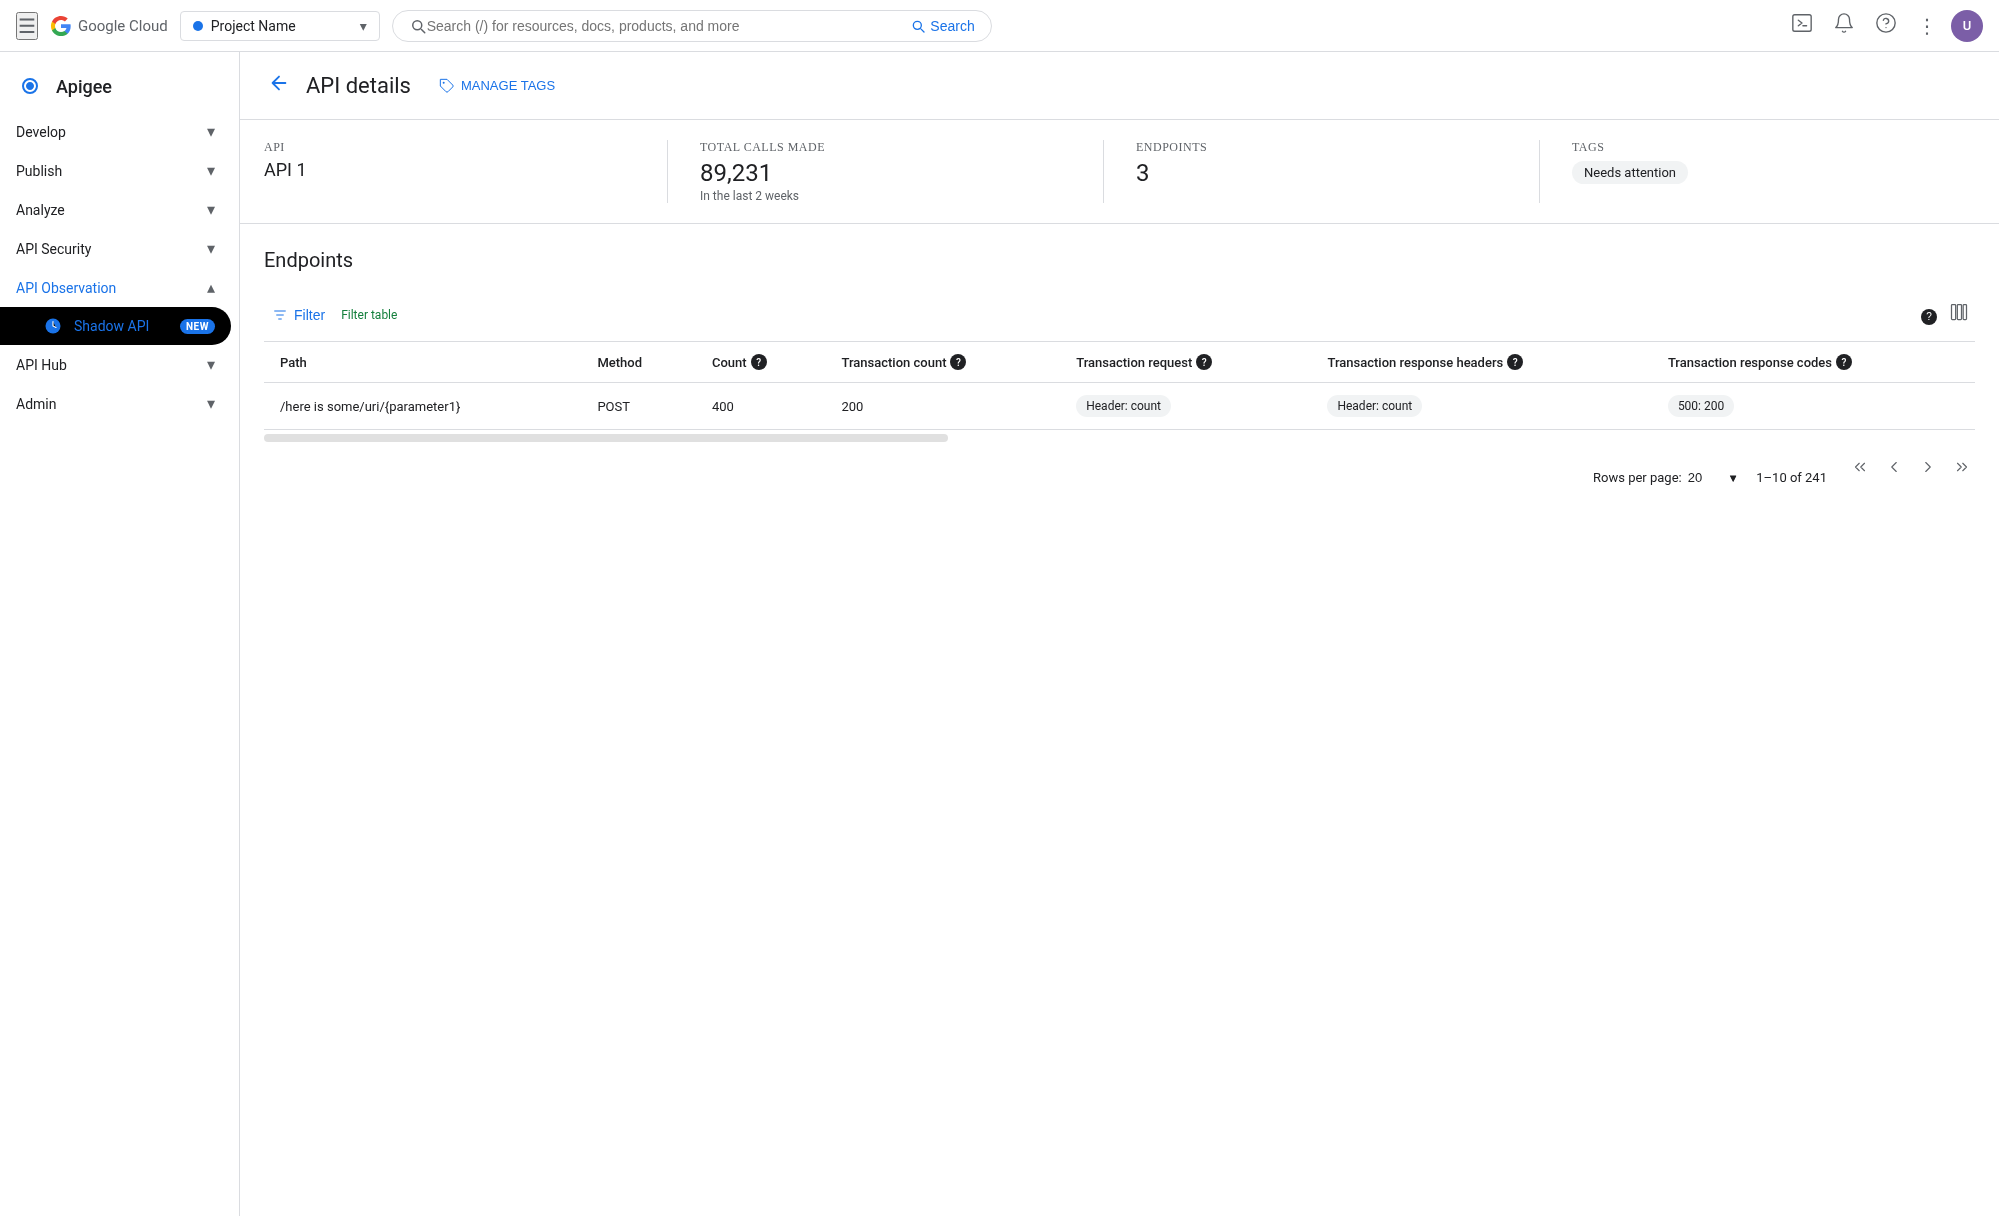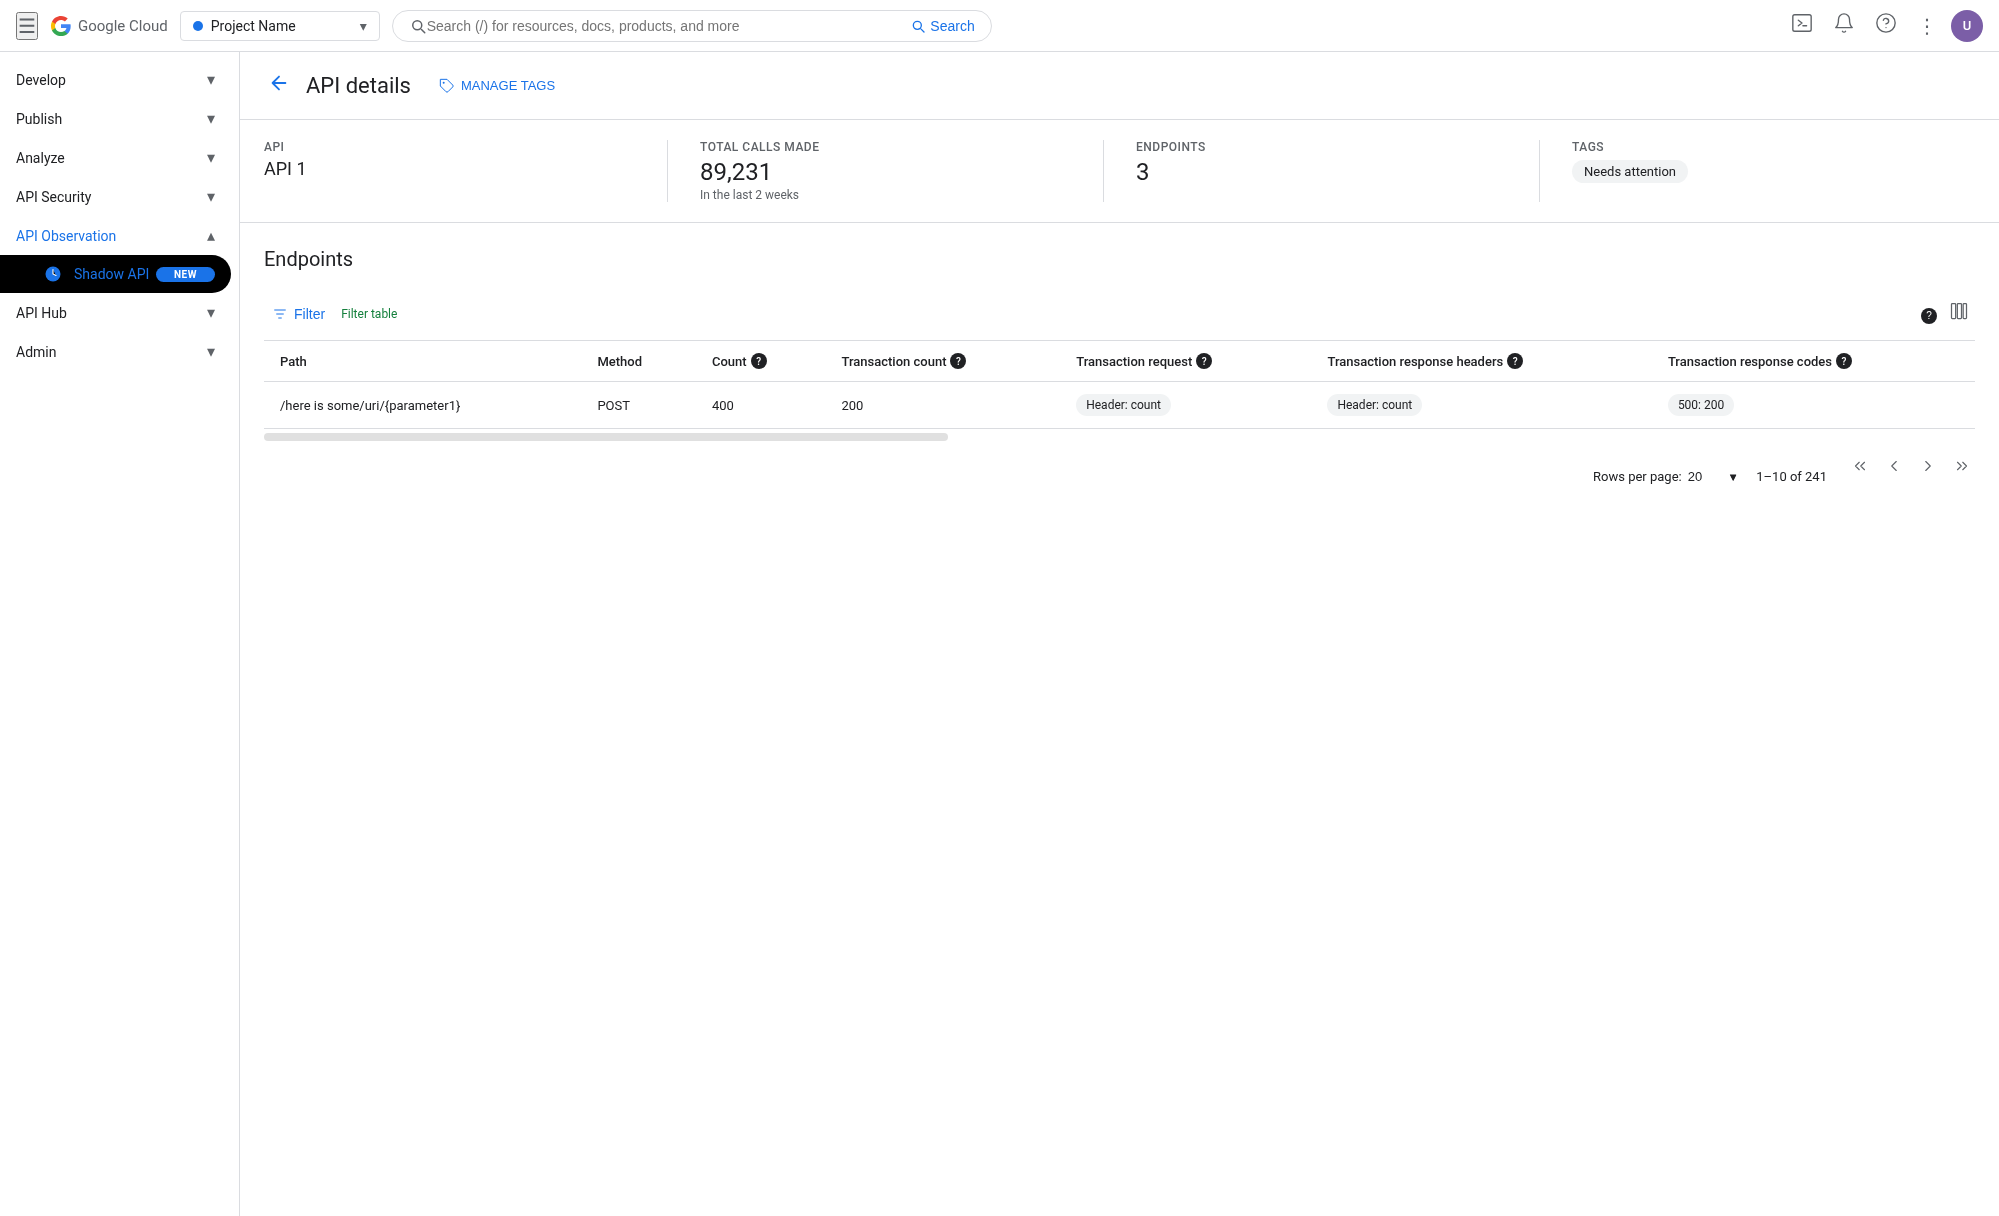--- a/index.html
+++ b/index.html
@@ -45,21 +45,21 @@
     .sidebar-item {
       display: flex; align-items: center; justify-content: space-between;
       padding: 10px 16px; cursor: pointer; color: #202124; font-size: 14px;
       border-radius: 0 24px 24px 0; margin-right: 8px;
     }
     .sidebar-item.active { background: #000000; color: #1a73e8; }
     .sidebar-item-left { display: flex; align-items: center; gap: 12px; }
     .chevron { font-size: 16px; color: #5f6368; }
     .badge-new {
       background: #1a73e8; color: #fff; font-size: 10px; font-weight: 700;
-      padding: 2px 18px; border-radius: 10px; letter-spacing: 0.5px;
+      padding: 2px 6px; border-radius: 10px; letter-spacing: 0.5px;
     }
 
     
     .main-content { flex: 1; overflow-y: auto; padding: 0; }
 
     
     .page-header {
       display: flex; align-items: center; gap: 12px; padding: 16px 24px;
       border-bottom: 1px solid #dadce0;
     }
@@ -70,21 +70,21 @@
       background: none; border: none; cursor: pointer; color: #1a73e8; font-size: 13px; font-weight: 500;
     }
 
     
     .info-cards {
       display: flex; padding: 20px 24px; gap: 0;
       border-bottom: 1px solid #dadce0; background: #fff;
     }
     .info-card { flex: 1; padding: 0 32px 0 0; border-right: 1px solid #dadce0; margin-right: 32px; }
     .info-card:last-child { border-right: none; margin-right: 0; }
-    .info-card-label { font-size: 12px; color: #5f6368; margin-bottom: 4px; font-weight: 500; text-transform: uppercase; letter-spacing: 0.5px; }
+    .info-card-label { font-size: 12px; color: #5f6368; margin-bottom: 4px; font-weight: 500; text-transform: uppercase; letter-spacing: 0.5px; font-family: Liberation Serif, serif; }
     .info-card-value { font-size: 24px; font-weight: 400; color: #202124; }
     .info-card-sub { font-size: 12px; color: #5f6368; margin-top: 2px; }
     .needs-attention-badge {
       display: inline-block; background: #f1f3f4; color: #202124;
       padding: 4px 12px; border-radius: 16px; font-size: 13px;
     }
 
     
     .endpoints-section { padding: 24px; }
     .endpoints-title { font-size: 20px; font-weight: 400; color: #202124; margin-bottom: 16px; }
@@ -203,20 +203,28 @@
     </button>
     <div class="avatar">
       <span style="font-size:13px;font-weight:500;">U</span>
     </div>
   </div>
 </nav>
 
 <div class="app-layout">
 
   <aside class="sidebar">
+    <div class="sidebar-brand">
+
+      <svg width="28" height="28" viewBox="0 0 28 28">
+        <path d="M7 14c0-3.87 3.13-7 7-7s7 3.13 7 7-3.13 7-7 7-7-3.13-7-7z" fill="none" stroke="#1a73e8" stroke-width="2"></path>
+        <path d="M10 14c0 2.21 1.79 4 4 4s4-1.79 4-4-1.79-4-4-4-4 1.79-4 4z" fill="#1a73e8"></path>
+      </svg>
+      <span class="apigee-label">Apigee</span>
+    </div>
 
     <div class="sidebar-section">
       <div class="sidebar-item">
         <span>Develop</span>
         <span class="chevron">▾</span>
       </div>
       <div class="sidebar-item">
         <span>Publish</span>
         <span class="chevron">▾</span>
       </div>

